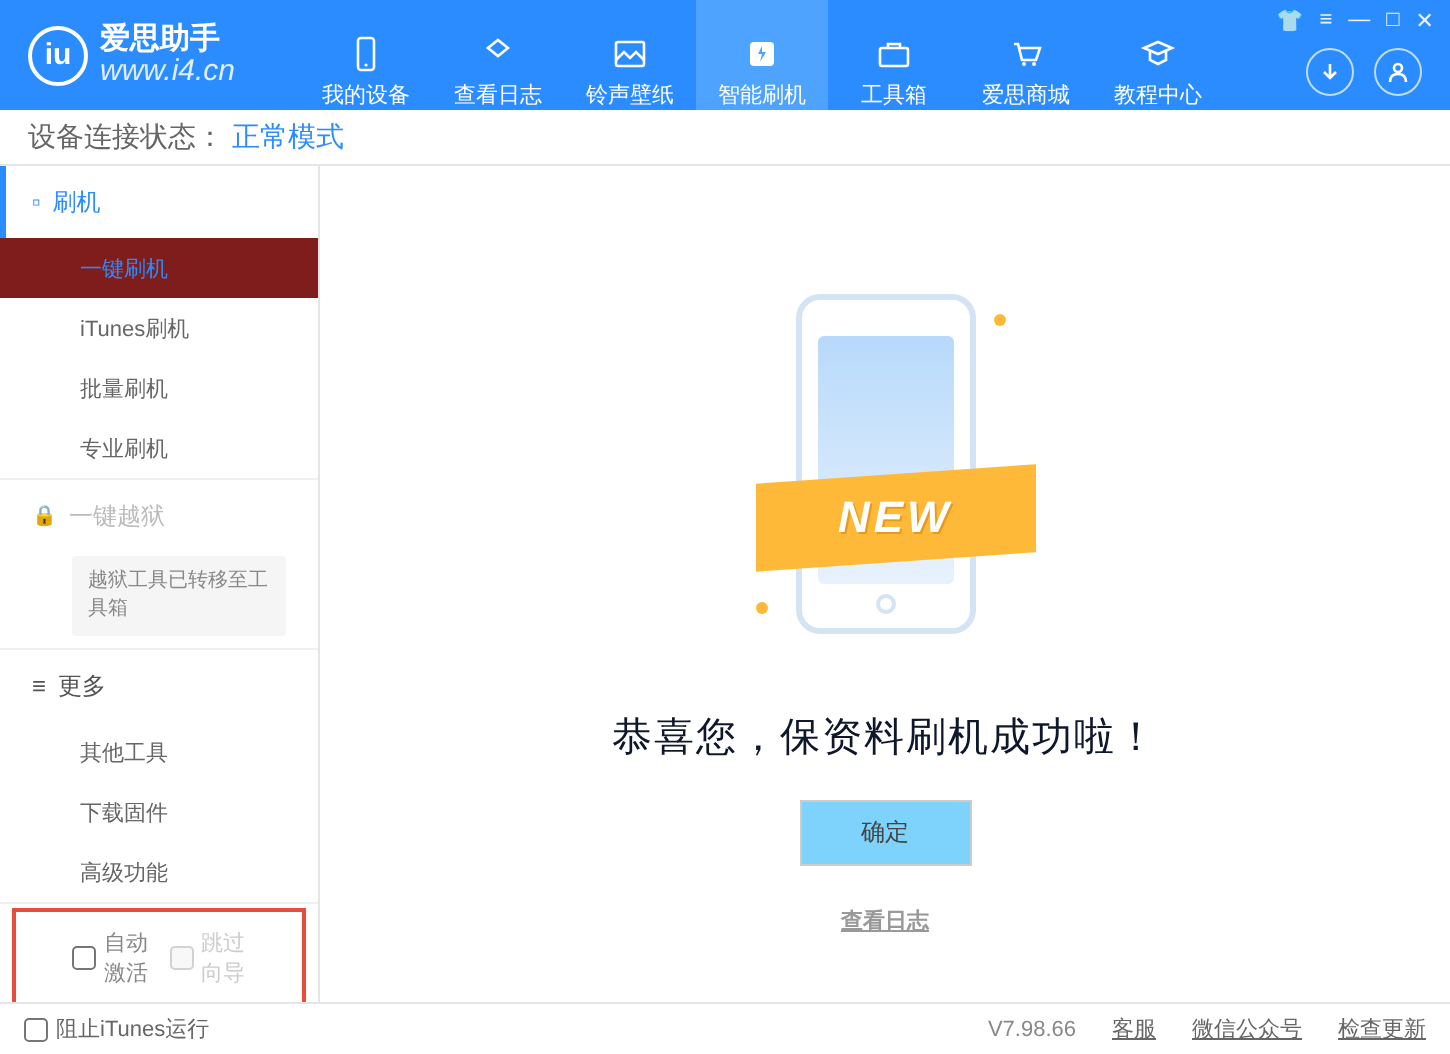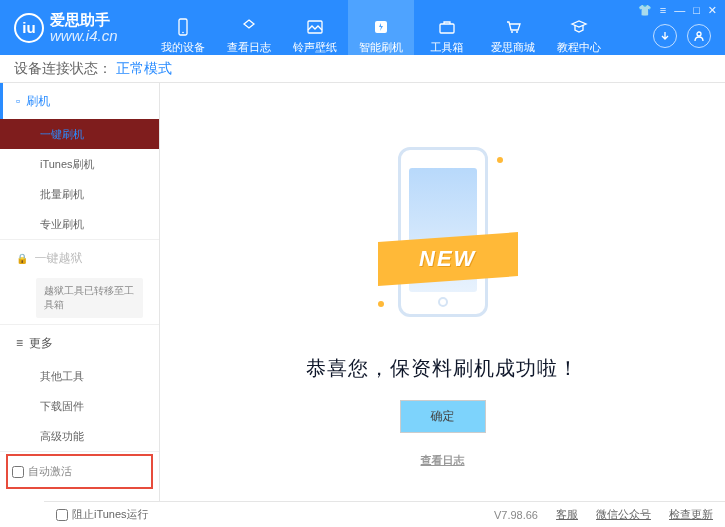--- a/index.html
+++ b/index.html
@@ -27,42 +27,42 @@
 .sidebar { width: 160px; border-right: 1px solid #e5e5e5; overflow-y: auto; position: relative; }
 .side-group { border-bottom: 1px solid #f0f0f0; }
 .side-header { height: 36px; display: flex; align-items: center; padding-left: 16px; font-size: 12px; color: #555; cursor: pointer; gap: 6px; }
 .side-header.active { border-left: 3px solid #2a8cff; color: #2a8cff; padding-left: 13px; }
 .side-item { height: 30px; display: flex; align-items: center; padding-left: 40px; font-size: 11px; color: #666; cursor: pointer; }
 .side-item.active { background: #7f1d1d; color: #2a8cff; }
 .side-item.boxed { background: #f5f5f5; color: #888; margin: 2px 16px 6px 36px; padding: 6px 8px; height: auto; line-height: 1.4; border-radius: 2px; font-size: 10px; }
 .side-header.disabled { color: #bbb; }
 .lock-ico { color: #ccc; font-size: 10px; }
 
-.checkbox-row { display: flex; gap: 10px; align-items: center; padding: 8px 4px; font-size: 11px; }
+.checkbox-row { display: flex; gap: 10px; align-items: center; padding: 8px 28px; font-size: 11px; }
 .checkbox-row.highlight { border: 2px solid #e74c3c; margin: 2px 6px; }
 .chk { display: flex; align-items: center; gap: 4px; color: #888; }
 .chk input { width: 12px; height: 12px; }
 .chk.disabled { color: #ccc; }
 
 .main { flex: 1; display: flex; flex-direction: column; align-items: center; justify-content: center; padding-top: 20px; }
 .phone-illus { width: 130px; height: 200px; position: relative; margin-bottom: 18px; }
 .phone-body { position: absolute; left: 20px; top: 10px; width: 90px; height: 170px; background: #fff; border: 3px solid #d5e4f5; border-radius: 12px; }
 .phone-screen { position: absolute; left: 8px; top: 18px; right: 8px; bottom: 22px; background: linear-gradient(#b8d9fb,#e8f2fd); border-radius: 3px; }
 .phone-btn { position: absolute; bottom: 7px; left: 50%; transform: translateX(-50%); width: 10px; height: 10px; border: 2px solid #d5e4f5; border-radius: 50%; }
 .ribbon { position: absolute; left: 0; right: -10px; top: 100px; height: 44px; background: #ffb938; transform: skewY(-4deg); display: flex; align-items: center; justify-content: center; }
 .ribbon::before, .ribbon::after { content: ""; position: absolute; width: 0; height: 0; }
 .ribbon-text { color: #fff; font-weight: 900; font-size: 22px; letter-spacing: 2px; font-style: italic; text-shadow: 1px 1px 0 #e89b1a; transform: skewY(4deg); }
 .sparkle { position: absolute; width: 6px; height: 6px; background: #ffb938; border-radius: 50%; }
 .s1 { top: 20px; right: 5px; } .s2 { bottom: 30px; left: 0; }
 
 .success-msg { font-size: 20px; color: #0f172a; margin-bottom: 18px; letter-spacing: 1px; }
 .ok-btn { padding: 7px 30px; border: 1px solid #ccc; background: #7dd3fc; color: #444; font-size: 12px; cursor: pointer; margin-bottom: 20px; }
 .log-link { font-size: 11px; color: #999; text-decoration: underline; cursor: pointer; font-weight: bold; }
 
-.footer { height: 26px; border-top: 1px solid #e5e5e5; display: flex; align-items: center; padding: 0 12px; font-size: 11px; color: #666; margin-left: 44px; }
+.footer { height: 26px; border-top: 1px solid #e5e5e5; display: flex; align-items: center; padding: 0 12px; font-size: 11px; color: #666; }
 .footer .chk { color: #666; }
 .footer-spacer { flex: 1; }
 .footer-item { margin-left: 18px; cursor: pointer; text-decoration: underline; }
 .version { color: #888; }
 
 svg { display: block; }
 </style>
 </head>
 <body>
 
@@ -191,20 +191,24 @@
         <span>更多</span>
       </div>
       <div class="side-item">其他工具</div>
       <div class="side-item">下载固件</div>
       <div class="side-item">高级功能</div>
     </div>
     <div class="checkbox-row highlight">
       <label class="chk">
           <input type="checkbox" style="">
           <span>自动激活</span>
+        </label>
+      <label class="chk disabled">
+          <input type="checkbox" disabled="" style="">
+          <span>跳过向导</span>
         </label>
     </div>
 
   </div>
 
   <div class="main">
     <div class="phone-illus">
       <div class="phone-body">
           <div class="phone-screen"></div>
           <div class="phone-btn"></div>

